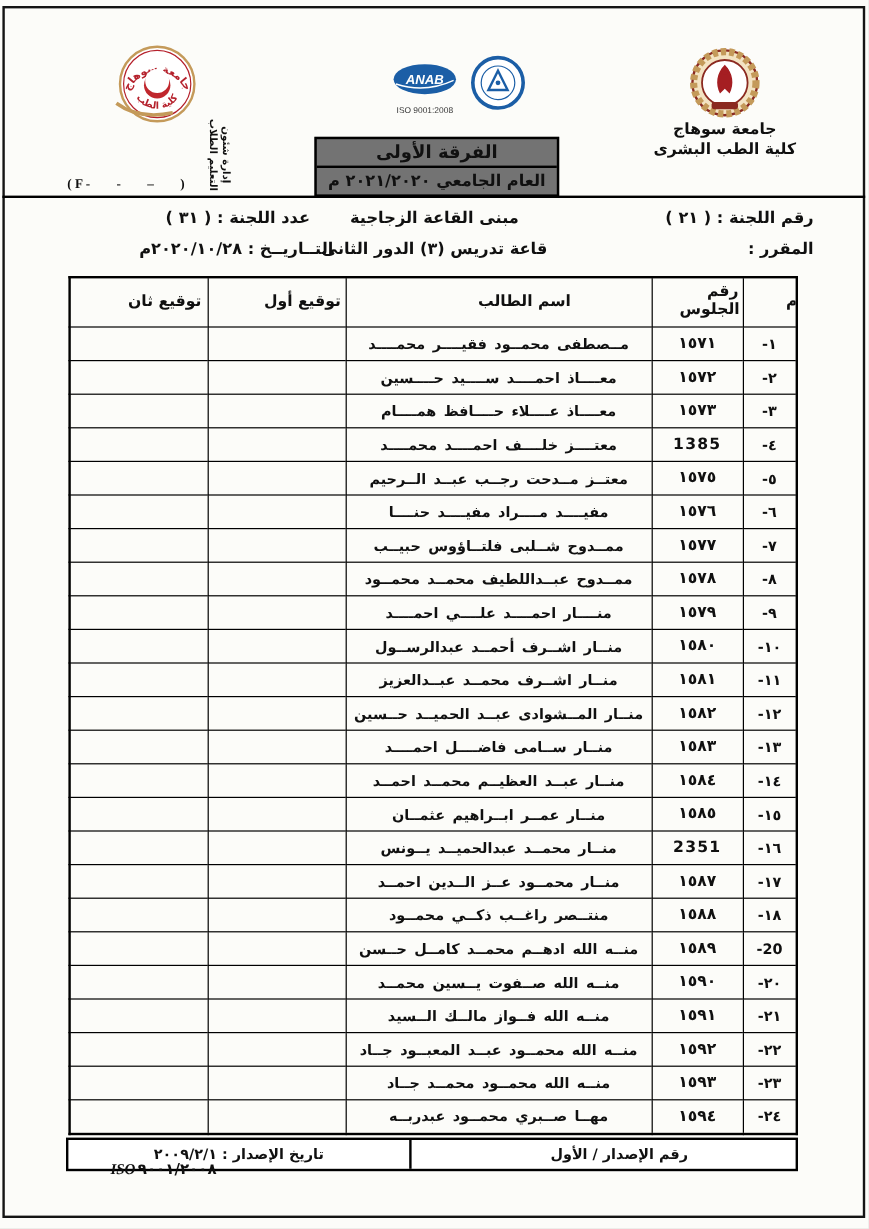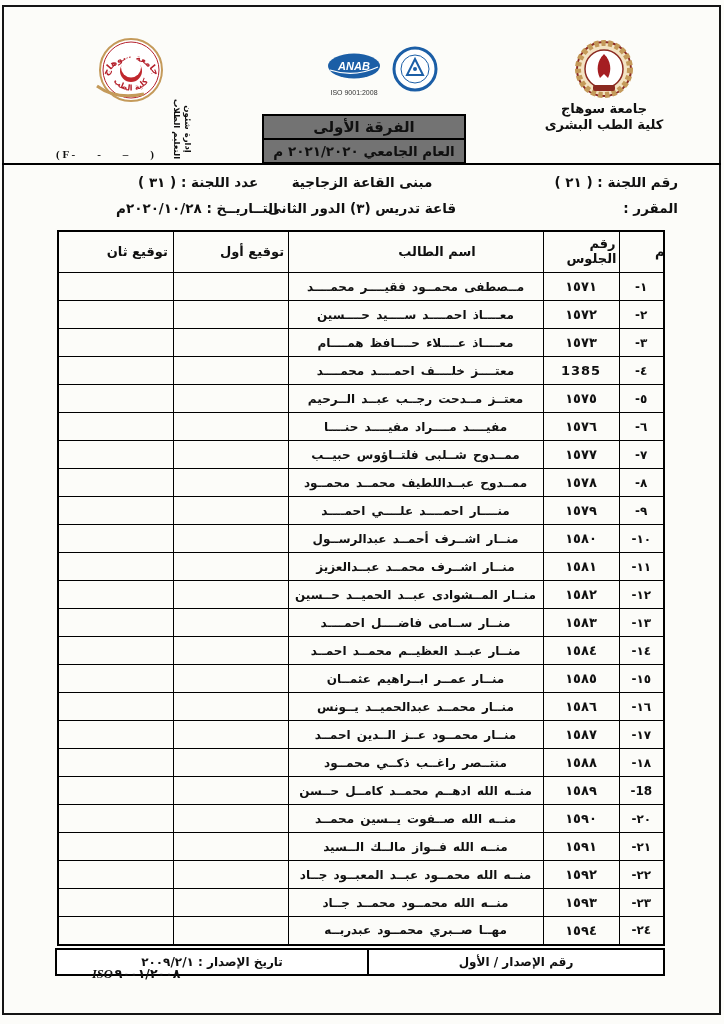--- a/index.html
+++ b/index.html
@@ -38,21 +38,21 @@
   table.students{border-collapse:collapse;table-layout:fixed;width:606px;border:2px solid #000;}
   table.students th,table.students td{border:1px solid #000;padding:0 2px;text-align:center;vertical-align:middle;overflow:hidden;}
   table.students thead th{height:40px;font-size:13px;font-weight:bold;line-height:1.15;padding-left:45px;}
   table.students tbody tr{height:28px;}
   td.c-i{font-size:12px;font-weight:bold;}
   td.c-seat{font-size:13px;font-weight:bold;letter-spacing:1px;}
   td.c-name{font-size:12px;font-weight:bold;white-space:nowrap;word-spacing:2px;margin-left:28px;}
   
   .footer-box{position:absolute;top:948px;right:59px;width:606px;height:24px;border:2px solid #000;display:flex;background:#fff;}
   .footer-box .cell{display:flex;align-items:center;justify-content:center;font-weight:bold;font-size:12px;white-space:nowrap;}
-  .footer-box .cell-issue{width:294px;border-left:2px solid #000;}
+  .footer-box .cell-issue{width:294px;border-left:2px solid #000;padding-left:26px;}
   .footer-box .cell-date{flex:1;}
   .iso-line{position:absolute;left:92px;top:966px;direction:ltr;font-size:12.5px;font-weight:bold;white-space:nowrap;}
   .iso-latin{font-style:italic;font-family:"Liberation Serif",serif;margin-right:2px;}
 </style>
 </head>
 <body>
 
 <div class="page">
   <div class="scan-frame"></div>
 
@@ -247,41 +247,41 @@
     </tr>
           <tr>
       <td class="c-i">١٥-</td>
       <td class="c-seat">١٥٨٥</td>
       <td class="c-name">منــار عمــر ابــراهيم عثمــان</td>
       <td class="c-sig"></td>
       <td class="c-sig"></td>
     </tr>
           <tr>
       <td class="c-i">١٦-</td>
-      <td class="c-seat">١٥٨٦</td>
+      <td class="c-seat">2351</td>
       <td class="c-name">منــار محمــد عبدالحميــد يــونس</td>
       <td class="c-sig"></td>
       <td class="c-sig"></td>
     </tr>
           <tr>
       <td class="c-i">١٧-</td>
       <td class="c-seat">١٥٨٧</td>
       <td class="c-name">منــار محمــود عــز الــدين احمــد</td>
       <td class="c-sig"></td>
       <td class="c-sig"></td>
     </tr>
           <tr>
       <td class="c-i">١٨-</td>
       <td class="c-seat">١٥٨٨</td>
       <td class="c-name">منتــصر راغــب ذكــي محمــود</td>
       <td class="c-sig"></td>
       <td class="c-sig"></td>
     </tr>
           <tr>
-      <td class="c-i">18-</td>
+      <td class="c-i">20-</td>
       <td class="c-seat">١٥٨٩</td>
       <td class="c-name">منــه الله ادهــم محمــد كامــل حــسن</td>
       <td class="c-sig"></td>
       <td class="c-sig"></td>
     </tr>
           <tr>
       <td class="c-i">٢٠-</td>
       <td class="c-seat">١٥٩٠</td>
       <td class="c-name">منــه الله صــفوت يــسين محمــد</td>
       <td class="c-sig"></td>

